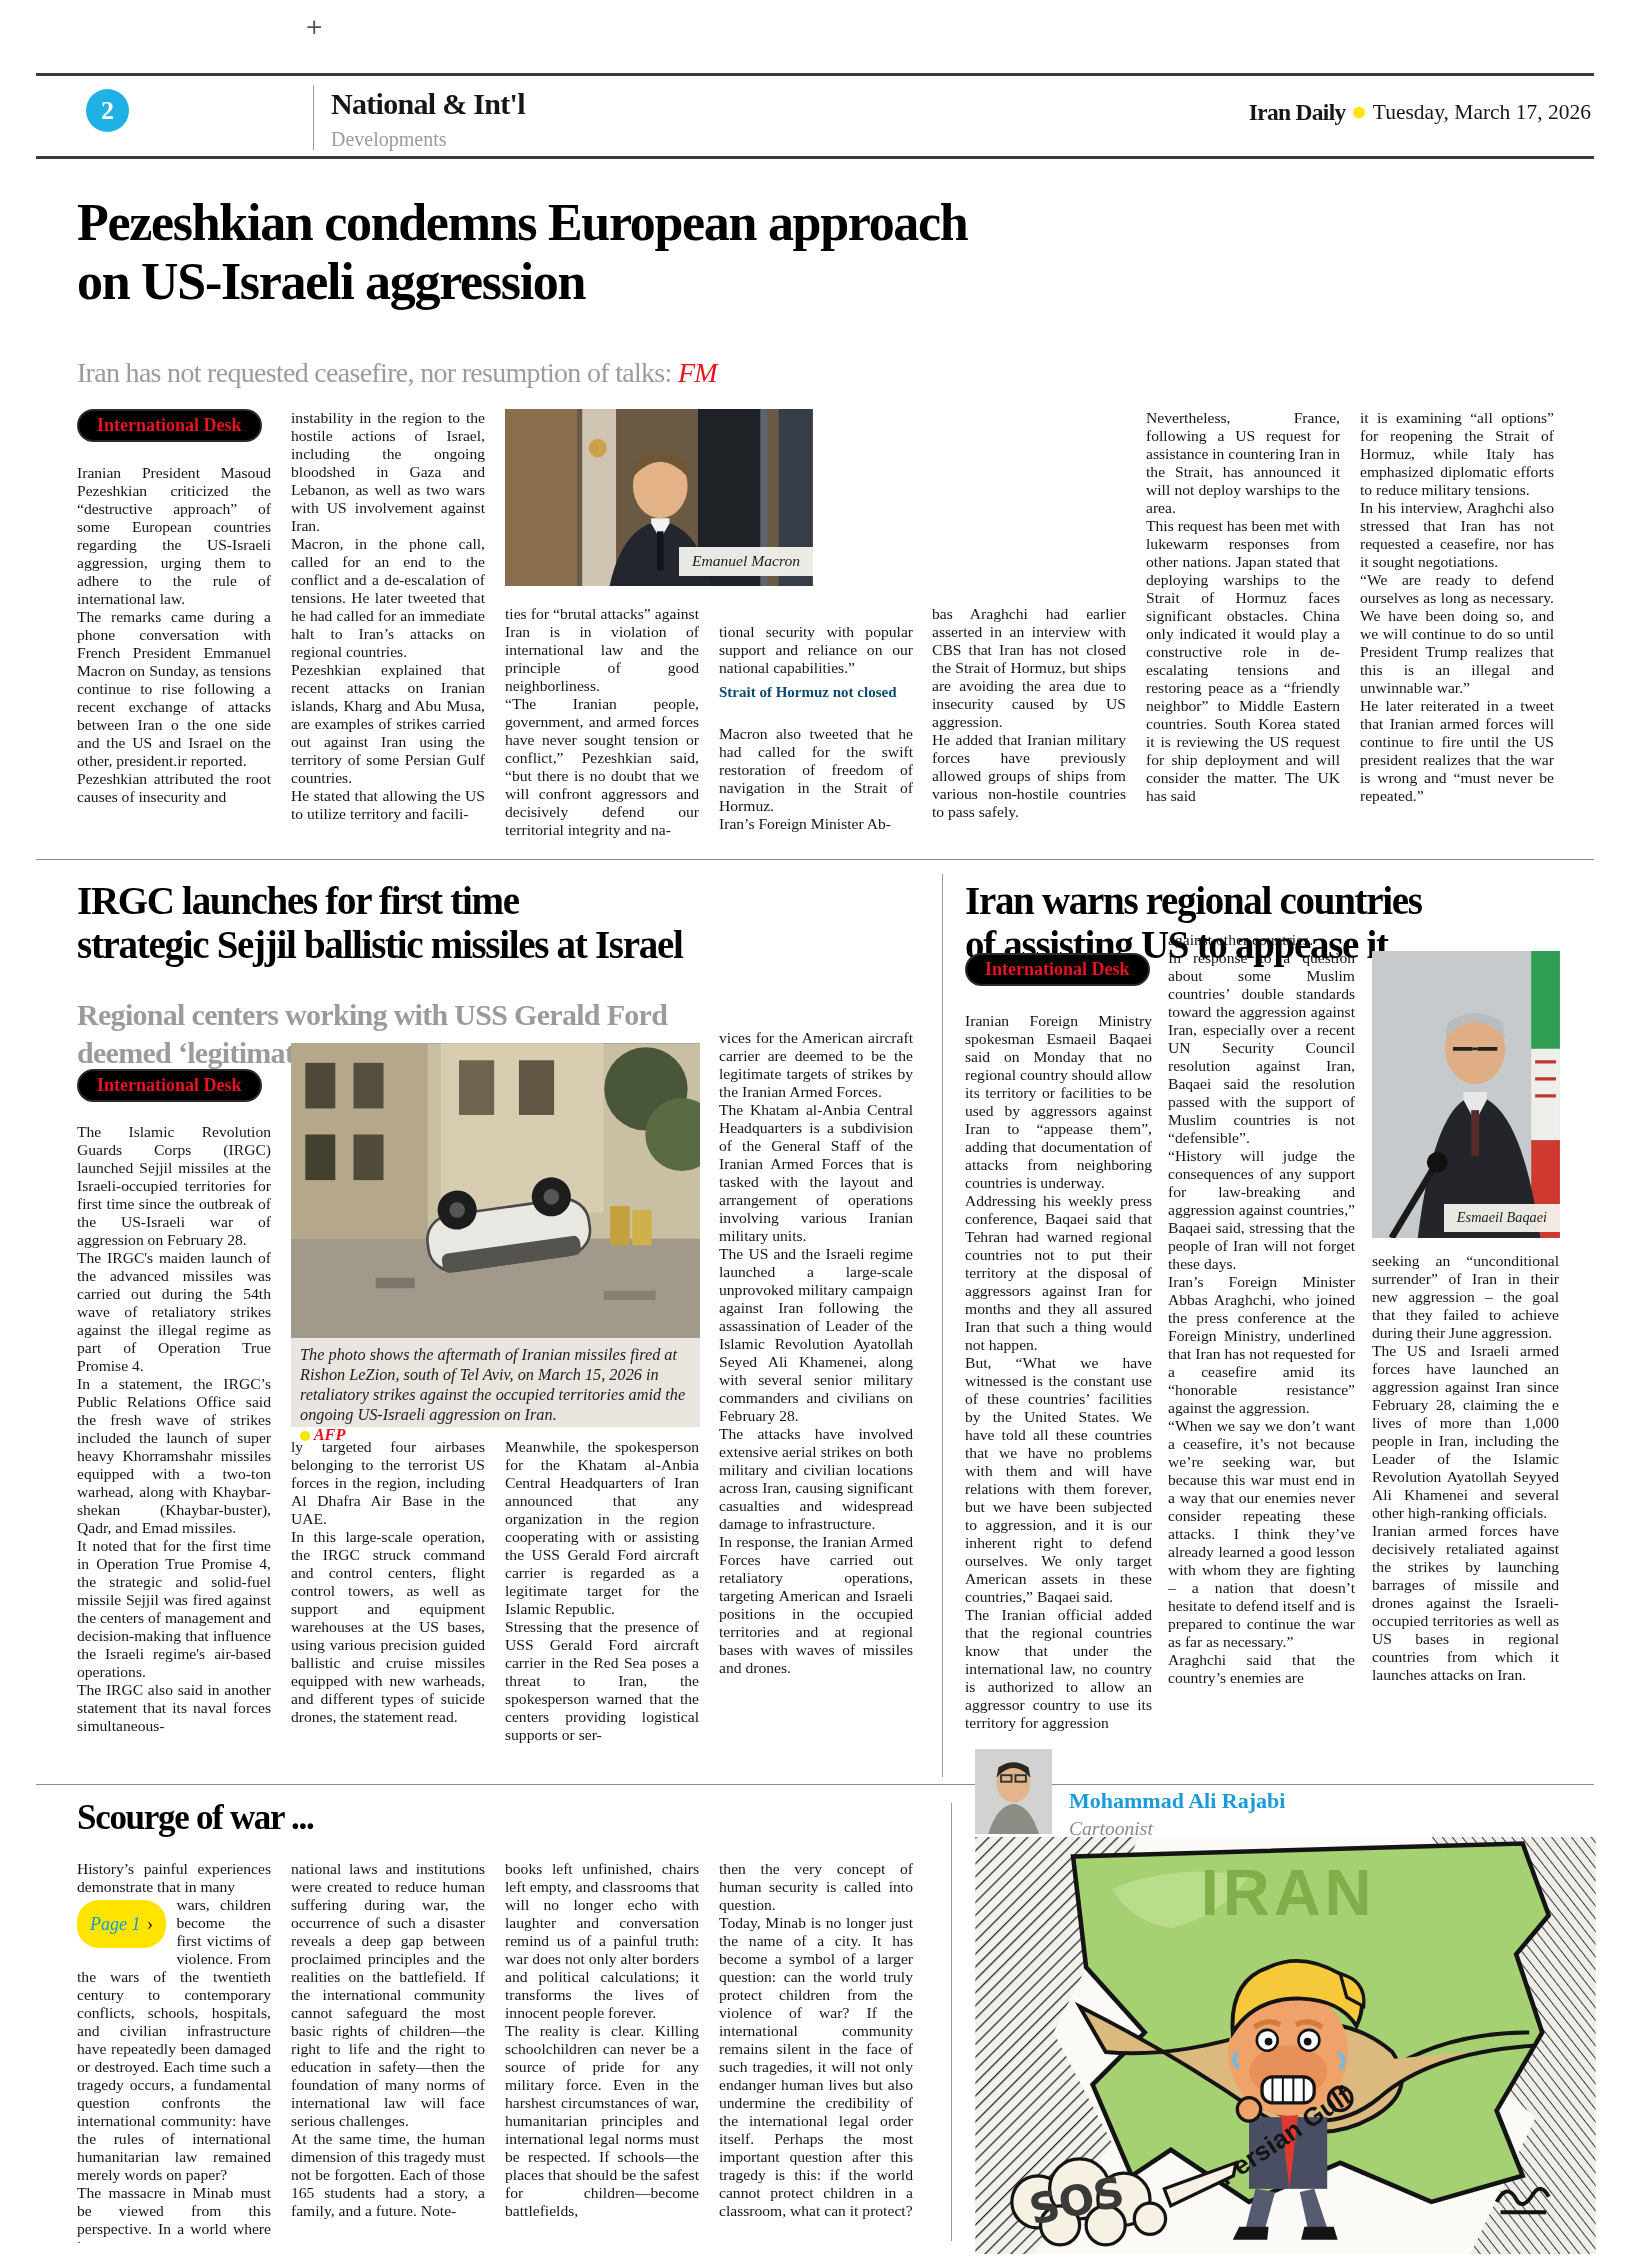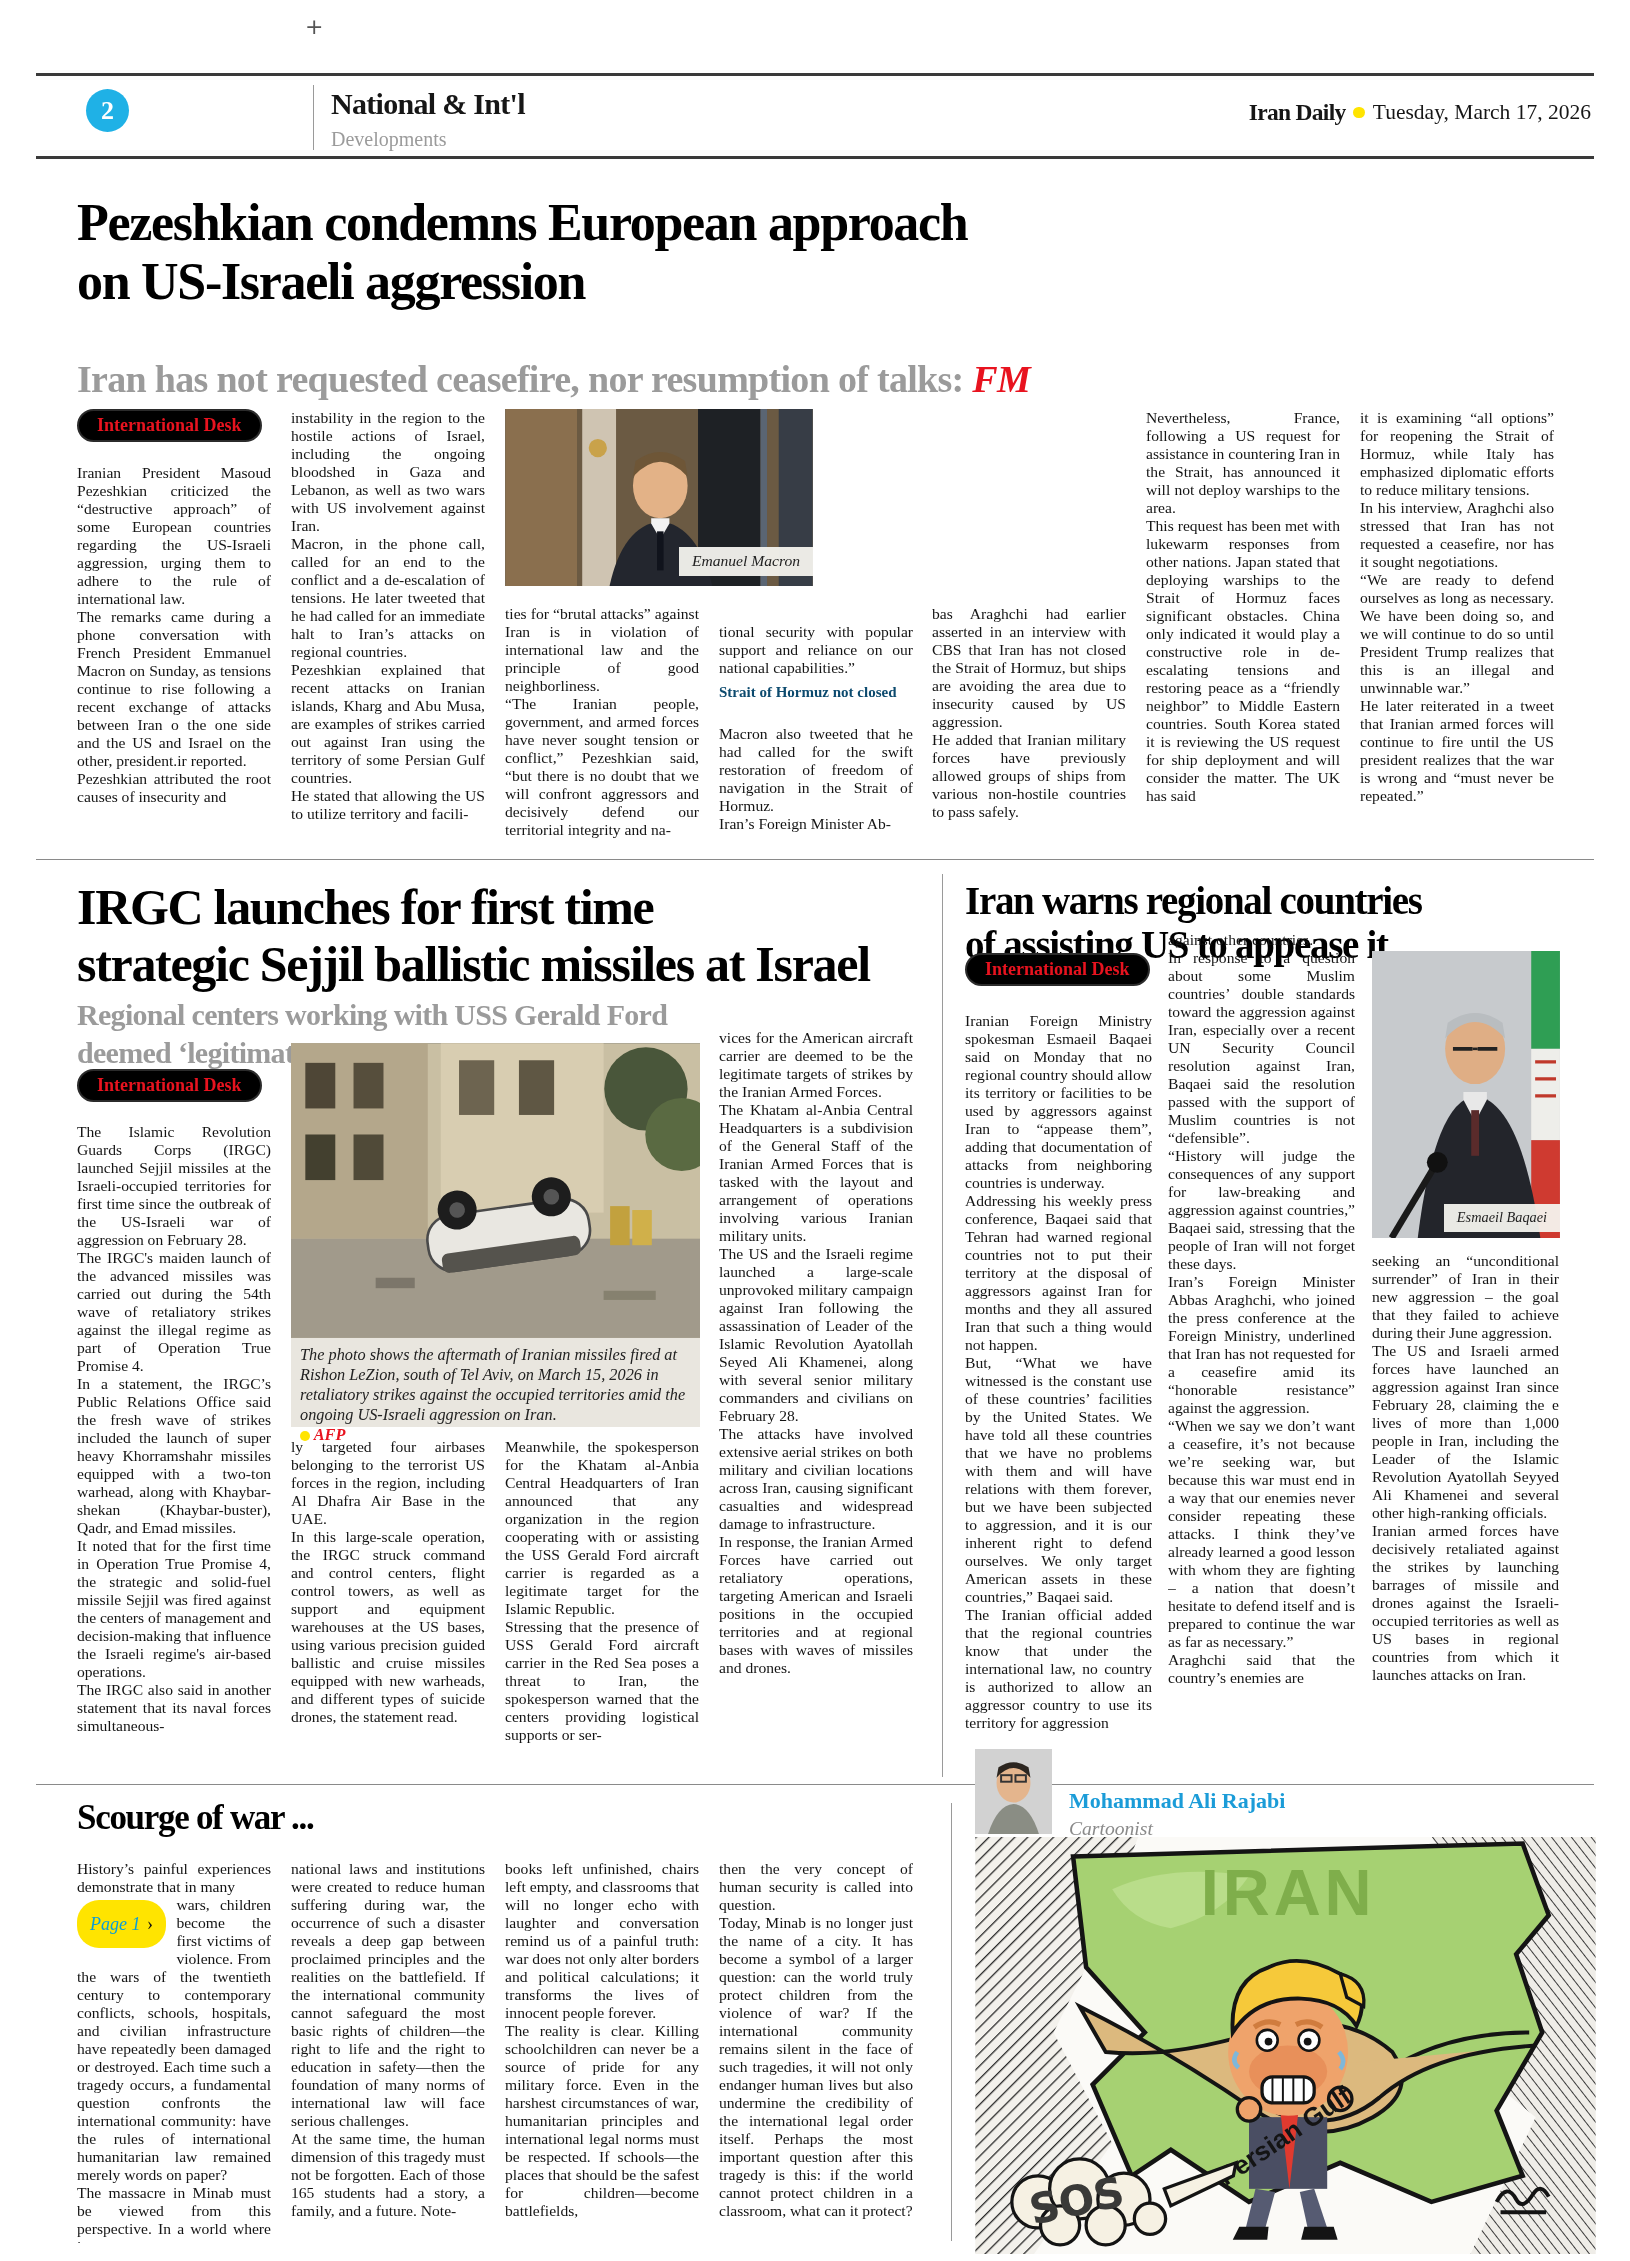--- a/index.html
+++ b/index.html
@@ -17,23 +17,23 @@
   .section-title{position:absolute;left:331px;top:87px;font-size:30px;font-weight:bold;letter-spacing:-0.7px;}
   .section-sub{position:absolute;left:331px;top:128px;font-size:20px;color:#9b9b9b;}
   .masthead{position:absolute;right:39px;top:99px;display:flex;align-items:center;gap:7.8px;}
   .masthead .pub{font-size:23.5px;font-weight:bold;letter-spacing:-0.7px;}
   .masthead .date{font-size:21.5px;}
   .dot{display:inline-block;width:11.7px;height:11.7px;border-radius:50%;background:#ffe400;}
   
   .headline{position:absolute;font-weight:bold;color:#000000;letter-spacing:-1.3px;
             white-space:pre-line;line-height:1.13;}
   .h1{left:77px;top:194px;font-size:52px;width:1278px;}
-  .sub1{position:absolute;left:77px;top:357px;font-size:38px;font-weight:bold;color:#9b9b9b;letter-spacing:-0.7px;}
+  .sub1{position:absolute;left:77px;top:357px;font-size:28px;font-weight:normal;color:#9b9b9b;letter-spacing:-0.7px;}
   .sub1 .fm{color:#e8131f;font-style:italic;}
-  .h2{left:77px;top:879px;font-size:50px;width:854px;}
+  .h2{left:77px;top:879px;font-size:39px;width:854px;}
   .h3{left:965px;top:879px;font-size:39px;width:600px;}
   .sub2{position:absolute;left:77px;top:996px;font-size:30px;font-weight:bold;color:#9b9b9b;
         letter-spacing:-0.7px;white-space:pre-line;line-height:1.25;}
   .h4{left:77px;top:1798px;font-size:35px;width:587px;}
   
   .badge{position:absolute;border:2px solid #2b2b2b;border-radius:21px;background:#000000;
          color:#e8131f;font-weight:bold;font-size:18px;padding:3.9px 18px;}
   
   .col{position:absolute;width:194px;font-size:15.6px;line-height:18px;text-align:justify;
        white-space:pre-line;overflow:hidden;color:#141414;}

